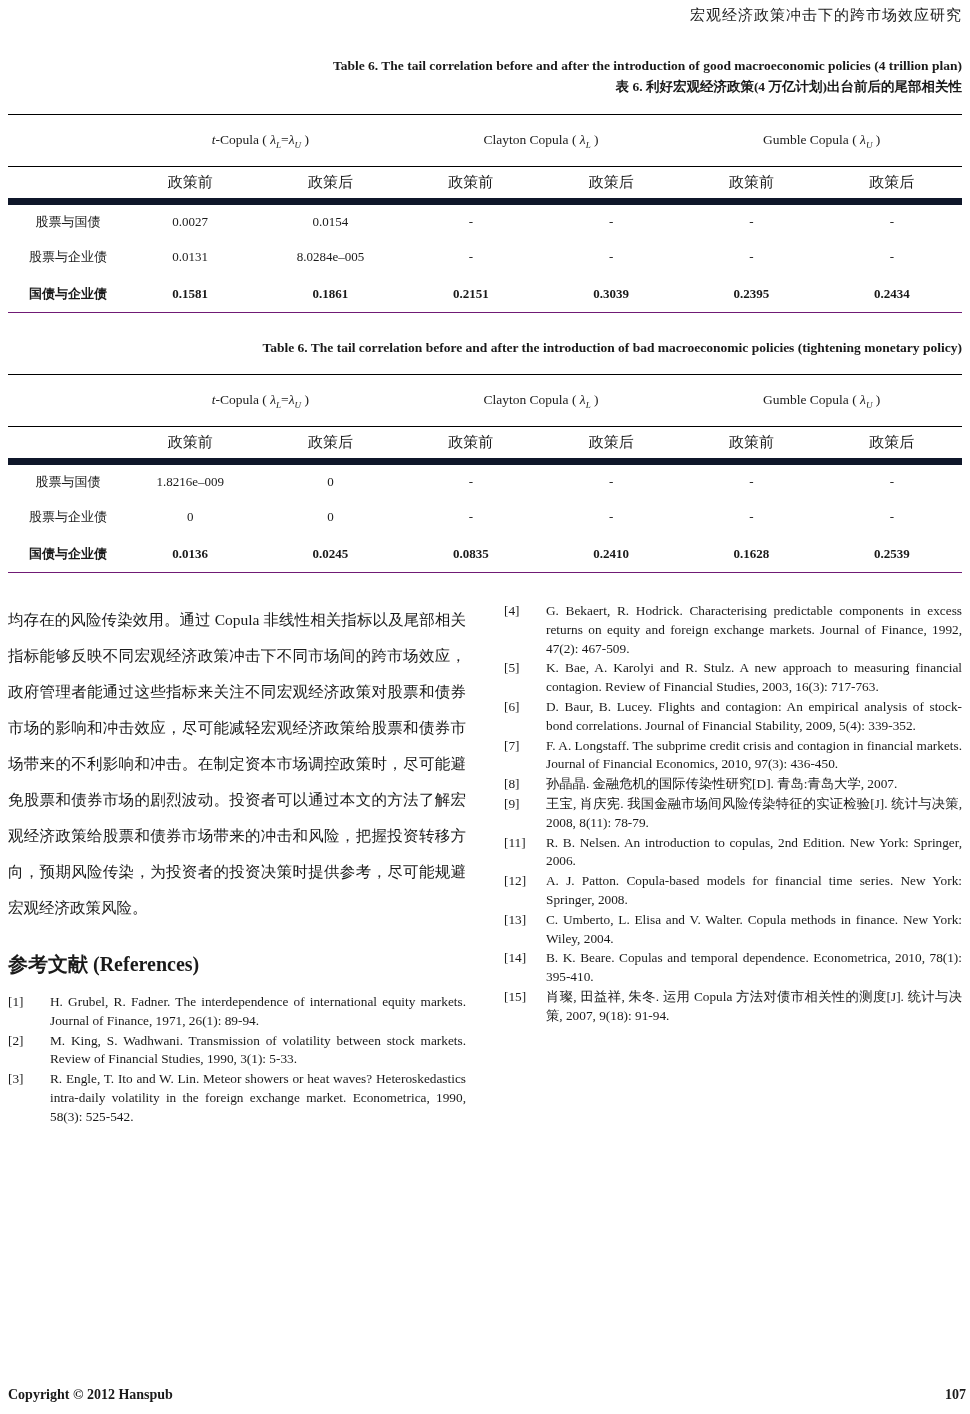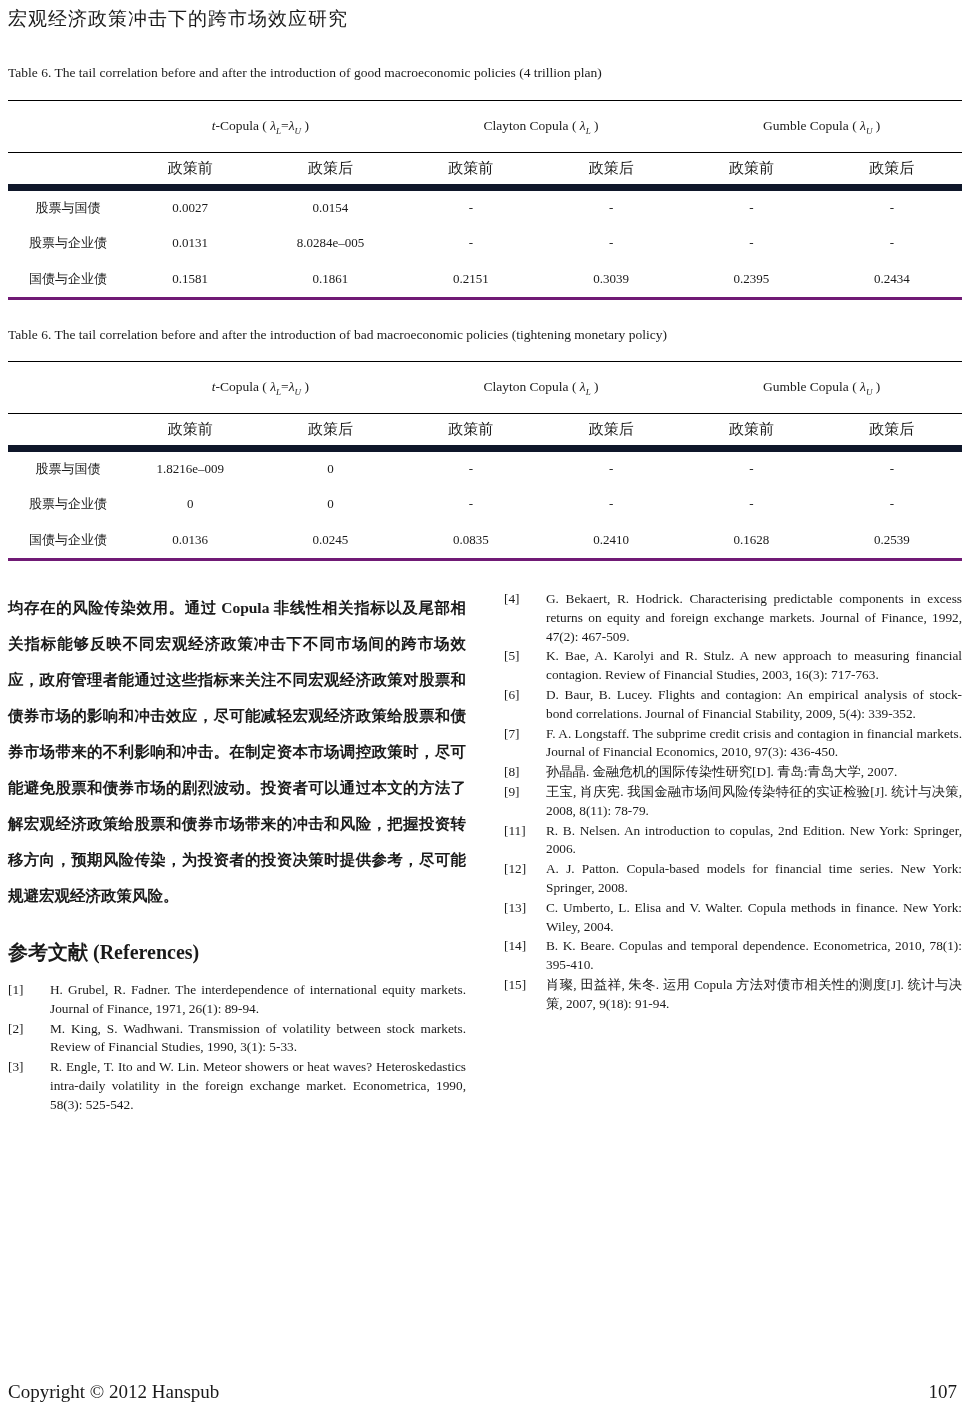--- a/index.html
+++ b/index.html
@@ -6,67 +6,69 @@
   html, body { background:#ffffff; }
   body {
     width:970px; height:1414px;
     font-family:"Liberation Serif","DejaVu Serif",serif;
     color:#1a1a1a;
     position:relative;
     overflow:hidden;
   }
   .page { position:relative; width:970px; height:1414px; padding:6px 8px 0 8px; }
 
-  .running-title { text-align:left; font-size:19px; letter-spacing:1px;font-family:Liberation Serif, serif; }
+  .running-title { text-align:right; font-size:15px; letter-spacing:1px;font-family:Liberation Serif, serif; }
 
   .caption-block { margin-top:30px; margin-bottom:17px; }
-  .caption { text-align:left; font-weight:normal; font-size:13.5px; line-height:21px; }
+  .caption { text-align:right; font-weight:bold; font-size:13.5px; line-height:21px; }
 
   table.corr-table {
     width:100%; border-collapse:collapse; table-layout:fixed;
     font-size:13px;
   }
   table.corr-table col.c-label { width:112px; }
   table.corr-table th, table.corr-table td { font-weight:normal; text-align:center; vertical-align:middle; }
   tr.group-row th { border-top:1px solid #000; border-bottom:1px solid #000; height:52px; font-size:13.5px; }
   tr.sub-row th { border-bottom:7px solid #0f172a; height:35px; font-size:15px; }
   table.corr-table tbody td { height:37px; }
-  table.corr-table tbody tr:last-child td { border-bottom:3px solid #701a75; }
+  table.corr-table tbody tr:last-child td { border-bottom:1px solid #701a75;font-weight:bold; }
   td.row-label { text-align:left; padding-left:8px; font-size:13px; }
   .it { font-style:italic; }
   sub.lam-sub { font-style:italic; font-size:9px; }
 
   .between-tables { margin-top:24px; margin-bottom:16px; }
 
   .columns { display:flex; gap:38px; margin-top:29px; }
   .col { flex:1 1 0; min-width:0; }
 
-  .body-zh { font-size:15.5px; line-height:36px; text-align:justify;font-weight:bold; }
+  .body-zh { font-size:15.5px; line-height:36px; text-align:justify; }
 
   .refs-heading { font-size:20px; font-weight:bold; margin-top:25px; margin-bottom:15px; }
 
   .ref-item { display:flex; font-size:13.3px; line-height:18.8px; margin-bottom:1px; }
   .ref-num { flex:0 0 42px; }
   .ref-text { flex:1 1 auto; text-align:justify; }
 
   .footer {
-    position:absolute; left:8px; right:13px; bottom:11px;
+    position:absolute; left:8px; right:4px; bottom:11px;
     display:flex; justify-content:space-between;
-    font-size:19px;
+    font-size:14px;
+    font-weight:bold;
   }
 </style>
 </head>
 <body>
 
 <div class="page">
 
   <div class="running-title">宏观经济政策冲击下的跨市场效应研究</div>
 
   <div class="caption-block">
     <div class="caption">Table 6. The tail correlation before and after the introduction of good macroeconomic policies (4 trillion plan)</div>
+    <div class="caption">表 6.  利好宏观经济政策(4 万亿计划)出台前后的尾部相关性</div>
   </div>
 
   <table class="corr-table">
     <colgroup>
         <col class="c-label">
         <col>
         <col>
         <col>
         <col>
         <col>

